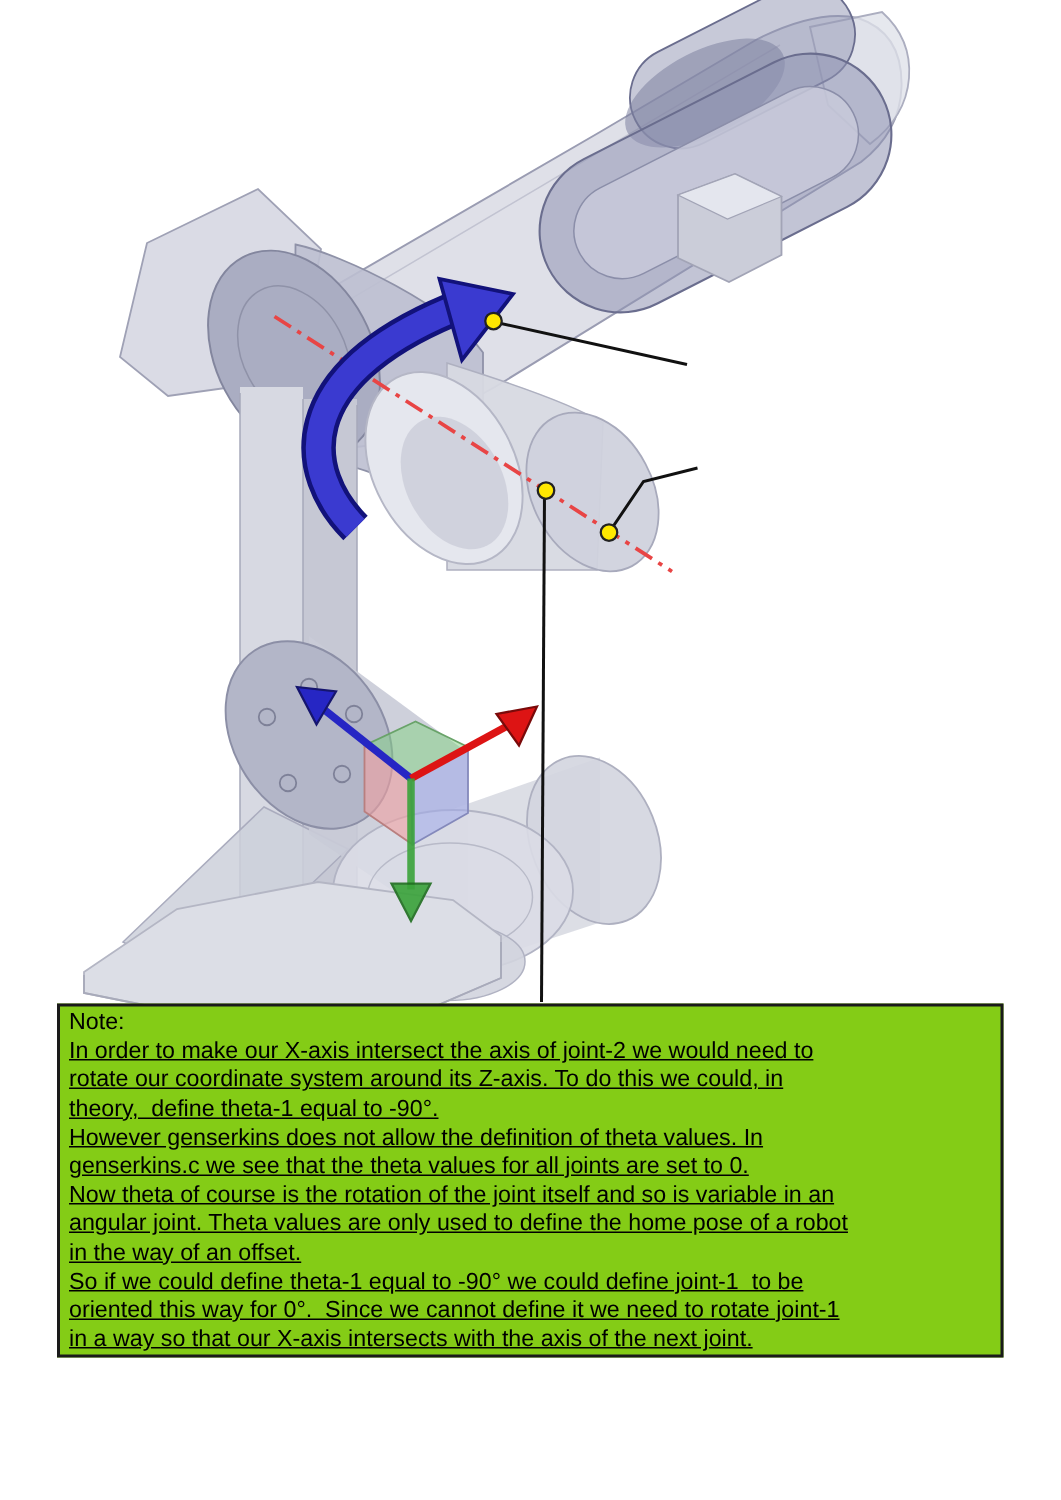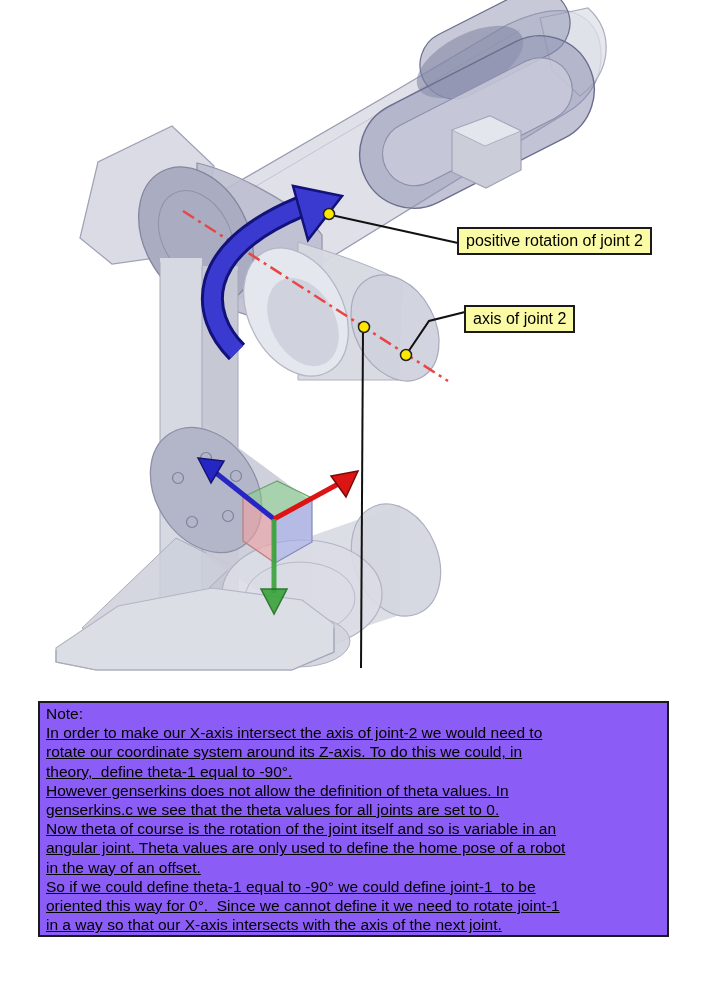--- a/index.html
+++ b/index.html
@@ -15,24 +15,24 @@
     padding:1px 7px 2px 7px;
     font-size:16px;
     line-height:21px;
     color:#000;
     white-space:nowrap;
   }
   .callout-rotation{left:457px;top:227px;}
   .callout-axis{left:464px;top:305px;}
   .note-box{
     position:absolute;
-    left:38px;top:701px;
+    left:38px;top:669px;
     width:631px;height:236px;
     box-sizing:border-box;
-    background:#8b5cf6;
+    background:#84cc16;
     border:2px solid #1a1a1a;
     padding:1px 6px;
     font-size:15.5px;
     line-height:19.2px;
     color:#000;
   }
   .note-title{white-space:pre-wrap;}
   .note-body{white-space:pre-wrap;text-decoration:underline;}
 </style>
 </head>
@@ -133,23 +133,21 @@
       <line x1="363" y1="330" x2="361" y2="668" stroke="#111111" stroke-width="2"></line>
     </g>
 
     <g>
       <circle cx="329" cy="214" r="5.5" fill="#ffe800" stroke="#222222" stroke-width="1.5"></circle>
       <circle cx="364" cy="327" r="5.5" fill="#ffe800" stroke="#222222" stroke-width="1.5"></circle>
       <circle cx="406" cy="355" r="5.5" fill="#ffe800" stroke="#222222" stroke-width="1.5"></circle>
     </g>
   </svg>
 
-  <div class="callout callout-rotation">positive rotation of joint 2</div>
 
-  <div class="callout callout-axis">axis of joint 2</div>
 
   <div class="note-box">
     <div class="note-title">Note:</div>
     <div class="note-body">In order to make our X-axis intersect the axis of joint-2 we would need to
 rotate our coordinate system around its Z-axis. To do this we could, in
 theory,  define theta-1 equal to -90°.
 However genserkins does not allow the definition of theta values. In
 genserkins.c we see that the theta values for all joints are set to 0.
 Now theta of course is the rotation of the joint itself and so is variable in an
 angular joint. Theta values are only used to define the home pose of a robot

